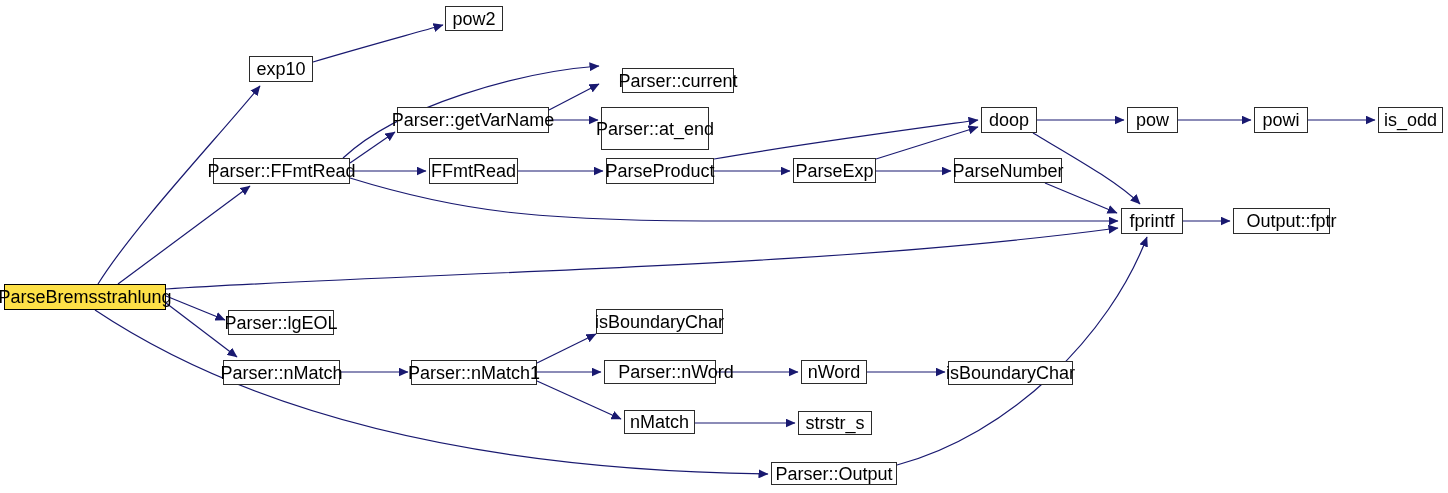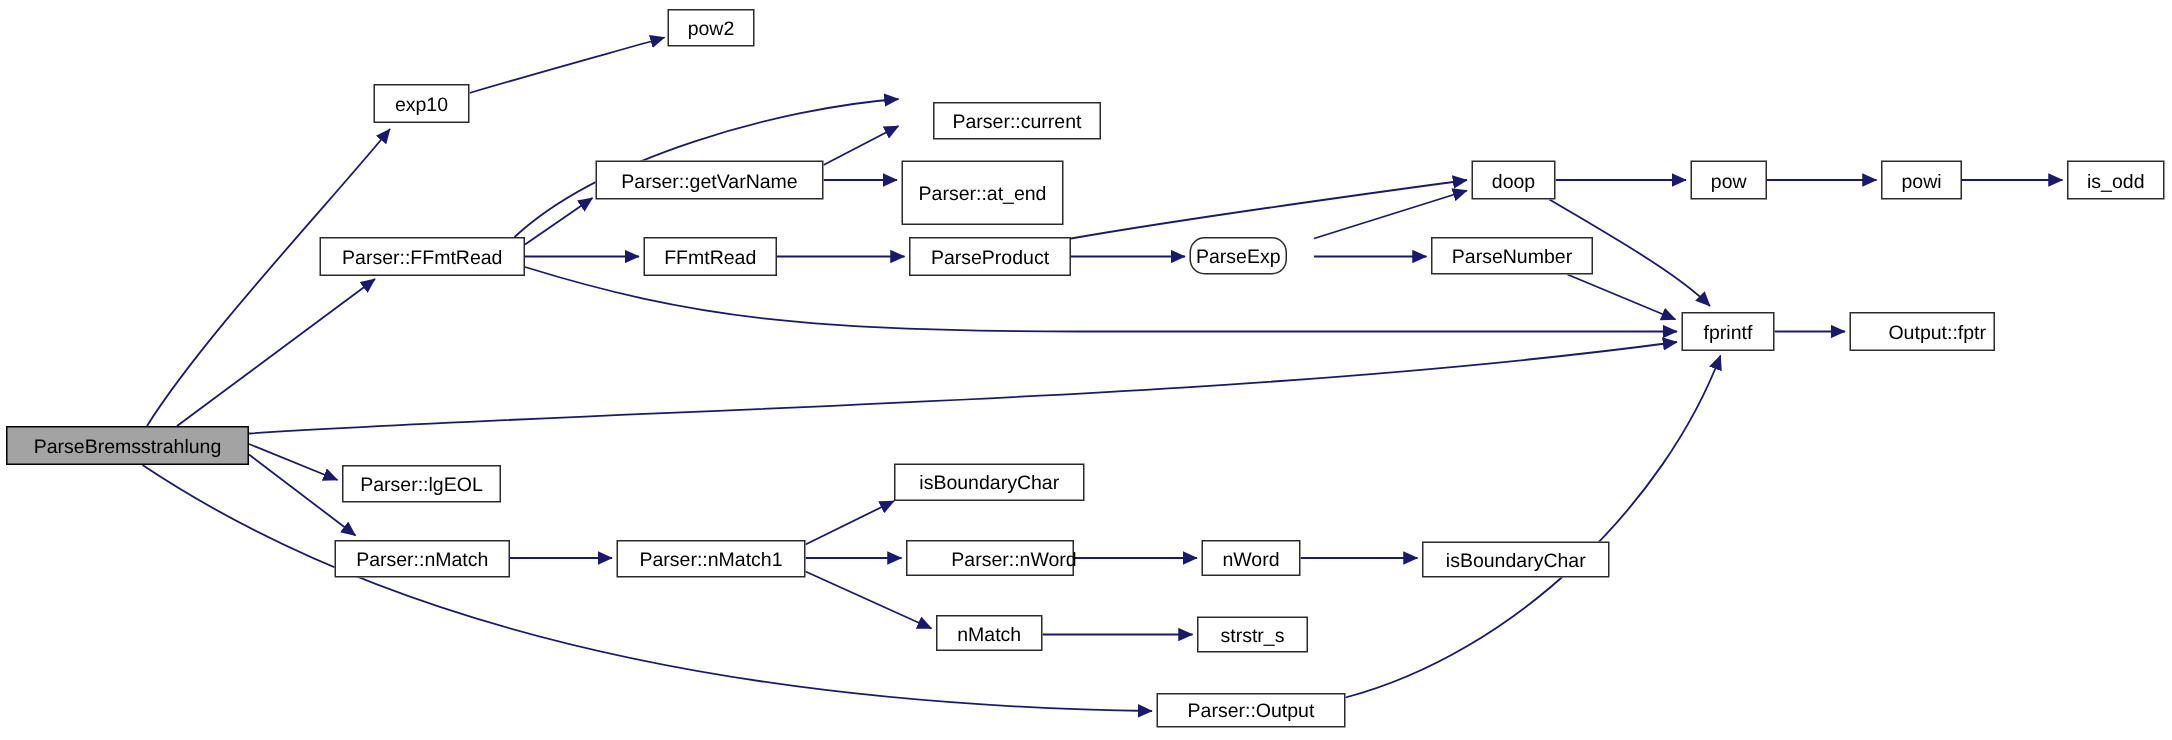--- a/index.html
+++ b/index.html
@@ -26,28 +26,28 @@
     stroke-width: 1.2px;
   }
   .node {
     position: absolute;
     box-sizing: border-box;
     display: flex;
     align-items: center;
     justify-content: center;
     background: #ffffff;
     border: 1.4px solid #2b2b2b;
-    font-size: 13px;
+    font-size: 18px;
     line-height: 1;
     color: #000000;
     white-space: nowrap;
     cursor: pointer;
   }
   .node.root {
-    background: #a3a3a3;
+    background: #fde047;
     border-color: #000000;
     cursor: default;
   }
 </style>
 </head>
 <body>
 
 <div class="canvas">
   <svg class="edges-layer" width="1448" height="493" viewBox="0 0 1448 493" xmlns="http://www.w3.org/2000/svg">
     <defs>
@@ -93,21 +93,21 @@
   <div id="nodes-layer">
       <div class="node root" style="left: 4px; top: 284px; width: 162px; height: 26px;">ParseBremsstrahlung</div>
       <div class="node" style="left: 249px; top: 56px; width: 64px; height: 26px;">exp10</div>
       <div class="node" style="left: 445px; top: 6px; width: 58px; height: 25px;">pow2</div>
       <div class="node" style="left: 213px; top: 158px; width: 137px; height: 26px;">Parser::FFmtRead</div>
       <div class="node" style="left: 602px; top: 68px; width: 112px; height: 25px; margin-left: 20px;">Parser::current</div>
       <div class="node" style="left: 397px; top: 107px; width: 152px; height: 26px;">Parser::getVarName</div>
       <div class="node" style="left: 601px; top: 107px; width: 108px; height: 43px;">Parser::at_end</div>
       <div class="node" style="left: 429px; top: 158px; width: 89px; height: 26px;">FFmtRead</div>
       <div class="node" style="left: 606px; top: 158px; width: 108px; height: 26px;">ParseProduct</div>
-      <div class="node" style="left: 793px; top: 158px; width: 65px; height: 25px; border-radius: 10px;">ParseExp</div>
+      <div class="node" style="left: 793px; top: 158px; width: 83px; height: 25px;">ParseExp</div>
       <div class="node" style="left: 954px; top: 158px; width: 108px; height: 25px;">ParseNumber</div>
       <div class="node" style="left: 981px; top: 107px; width: 56px; height: 26px;">doop</div>
       <div class="node" style="left: 1127px; top: 107px; width: 51px; height: 26px;">pow</div>
       <div class="node" style="left: 1254px; top: 107px; width: 54px; height: 26px;">powi</div>
       <div class="node" style="left: 1378px; top: 107px; width: 65px; height: 26px;">is_odd</div>
       <div class="node" style="left: 1121px; top: 208px; width: 62px; height: 26px;">fprintf</div>
       <div class="node" style="left: 1233px; top: 208px; width: 97px; height: 26px; padding-left: 20px;">Output::fptr</div>
       <div class="node" style="left: 228px; top: 310px; width: 106px; height: 25px;">Parser::lgEOL</div>
       <div class="node" style="left: 223px; top: 360px; width: 117px; height: 25px;">Parser::nMatch</div>
       <div class="node" style="left: 411px; top: 360px; width: 126px; height: 25px;">Parser::nMatch1</div>

